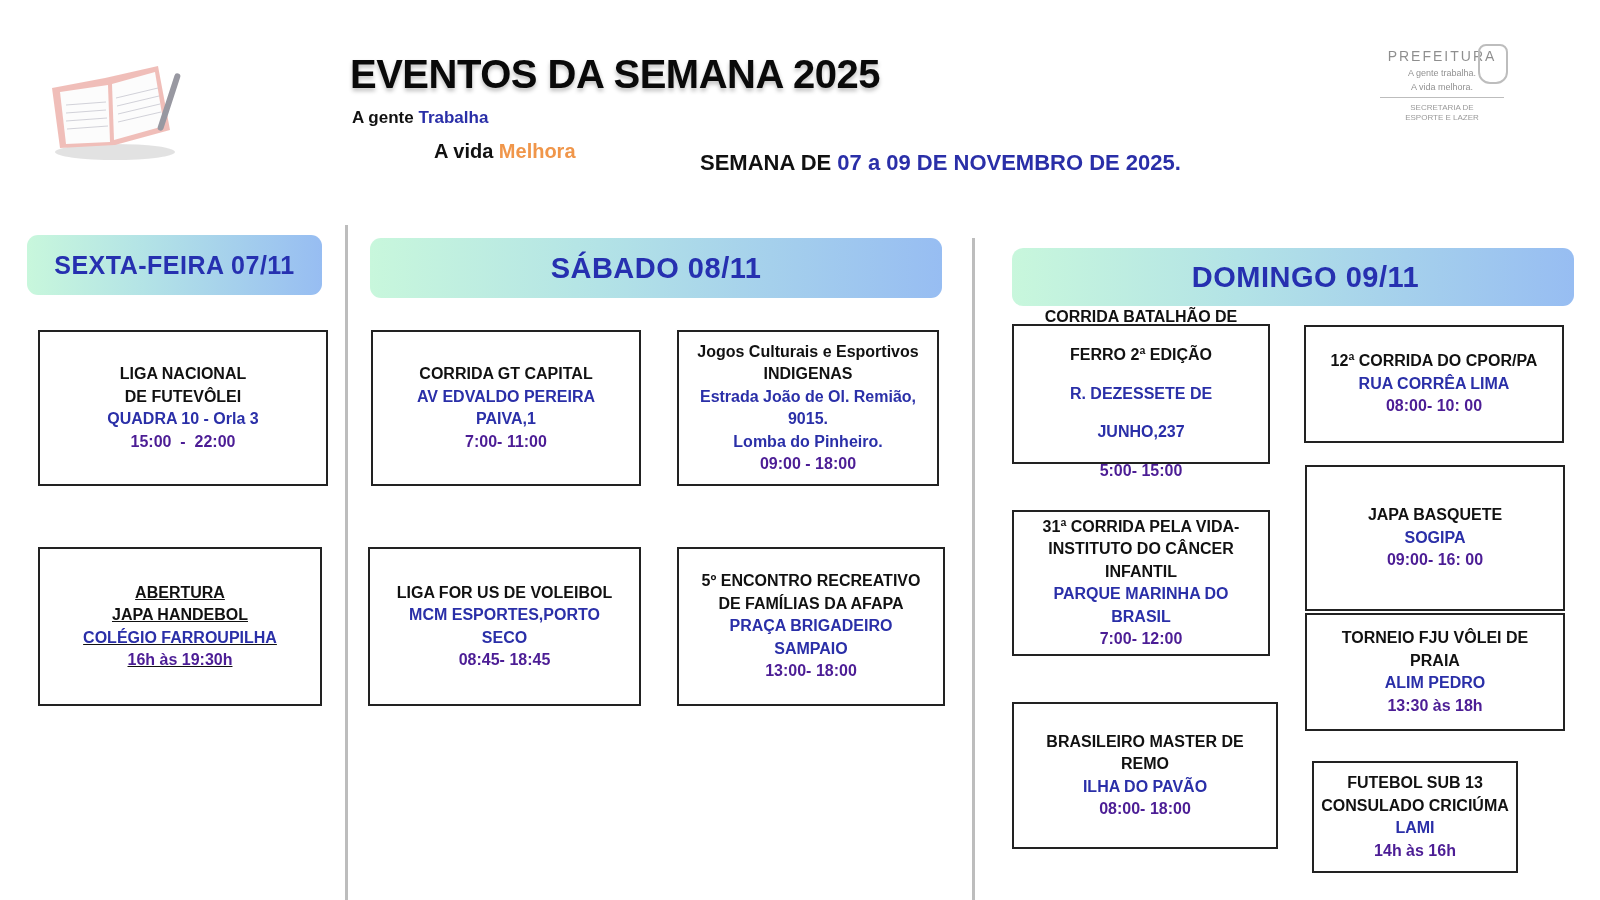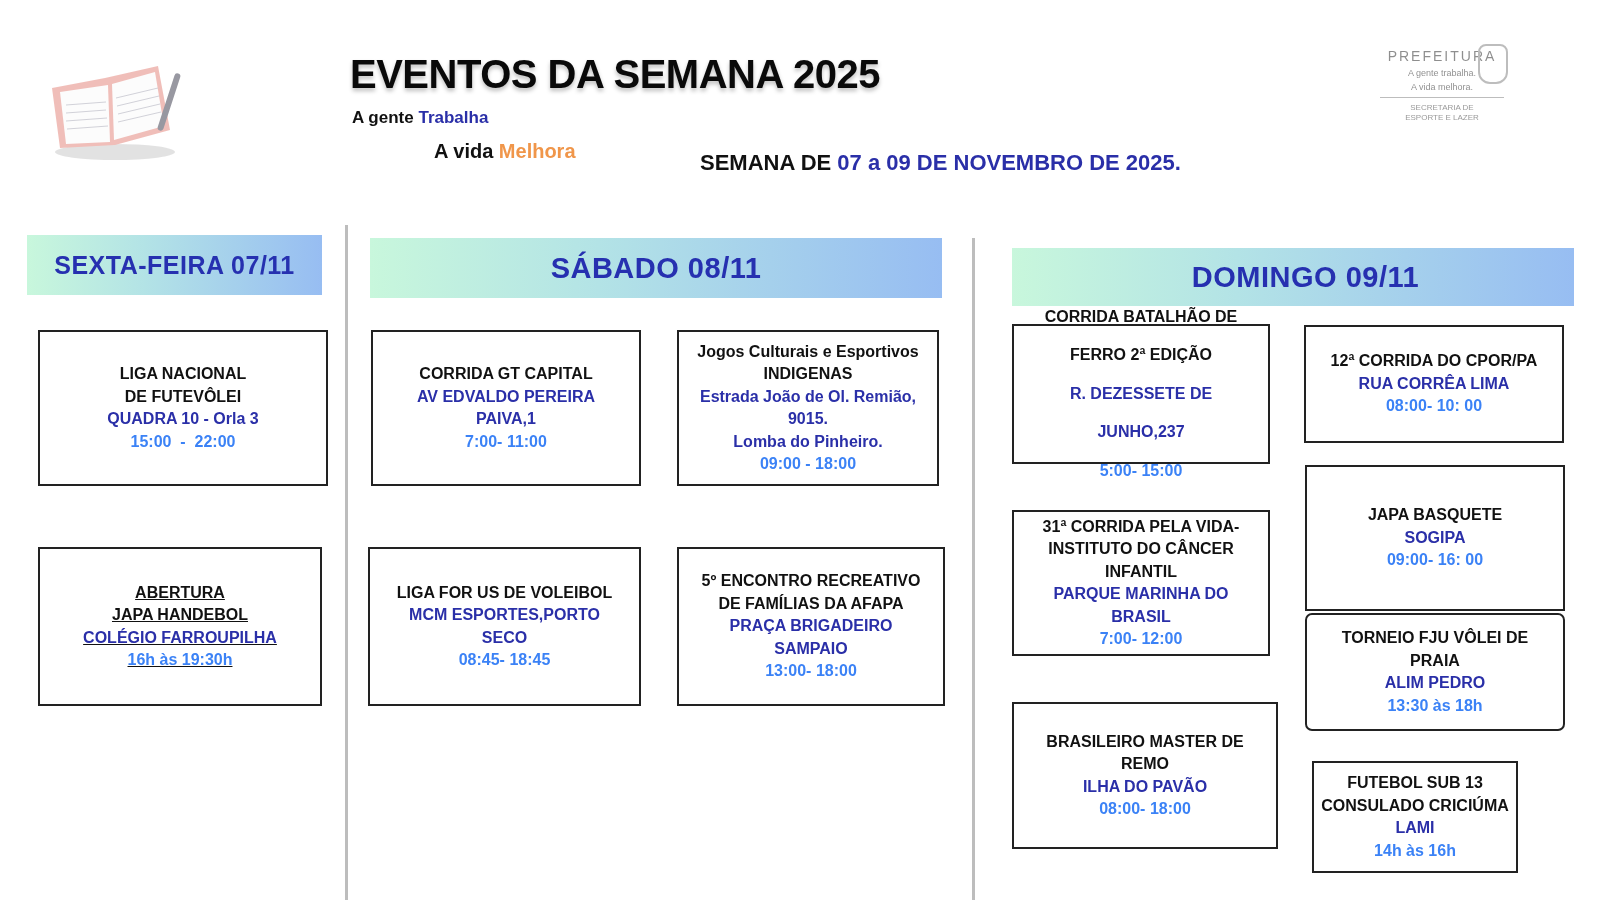--- a/index.html
+++ b/index.html
@@ -25,27 +25,27 @@
   .pmpa .pref { font-size: 14px; letter-spacing: 2px; color: #333; margin-top: 6px; }
   .pmpa .mini { font-size: 9px; color: #333; line-height: 10px; margin-top: 4px; }
   .pmpa .rule { height: 1px; background: #888; margin: 5px 8px; }
   .pmpa .sec { font-size: 8px; color: #444; line-height: 10px; }
   .crest { position: absolute; right: 4px; top: 2px; width: 30px; height: 40px; border: 2px solid #888; border-radius: 8px 8px 12px 12px; }
 
   
   .divider { width: 3px; background: #bdbdbd; }
 
   
-  .day { background: linear-gradient(90deg, #c8f7dc 0%, #b3e3e6 40%, #97bdf2 100%); color: #2630b0; font-weight: bold; display: flex; align-items: center; justify-content: center; letter-spacing: 0.5px; }
+  .day { background: linear-gradient(90deg, #c8f7dc 0%, #b3e3e6 40%, #97bdf2 100%); color: #2630b0; font-weight: bold; display: flex; align-items: center; justify-content: center; letter-spacing: 0.5px; border-radius: 11px; }
 
   
   .card { border: 2px solid #222; background: #fff; display: flex; flex-direction: column; align-items: center; justify-content: center; text-align: center; font-weight: bold; font-size: 16px; line-height: 22.5px; padding: 0 6px; }
   .card .name { color: #111; }
   .card .loc { color: #2a2fa8; }
-  .card .time { color: #3b82f6; }
+  .card .time { color: #4c1d95; }
 </style>
 </head>
 <body>
 
 <div class="abs logo-book">
   <svg width="160" height="120" viewBox="0 0 160 120" style="opacity:0.55">
     <ellipse cx="85" cy="102" rx="60" ry="8" fill="#ccc"></ellipse>
     <path d="M22 38 L75 28 L128 16 L140 80 L85 95 L30 98 Z" fill="#e58a80"></path>
     <path d="M30 42 L78 35 L80 92 L36 94 Z" fill="#fafafa"></path>
     <path d="M82 34 L125 22 L134 76 L84 90 Z" fill="#fafafa"></path>
@@ -154,21 +154,21 @@
       <div class="time" style="white-space: pre;">09:00- 16: 00</div>
     </div>
     <div class="abs card" style="left: 1012px; top: 510px; width: 258px; height: 146px;">
       <div class="name">31ª CORRIDA PELA VIDA-</div>
       <div class="name">INSTITUTO DO CÂNCER</div>
       <div class="name">INFANTIL</div>
       <div class="loc">PARQUE MARINHA DO</div>
       <div class="loc">BRASIL</div>
       <div class="time" style="white-space: pre;">7:00- 12:00</div>
     </div>
-    <div class="abs card" style="left: 1305px; top: 613px; width: 260px; height: 118px; border-radius: 7px;">
+    <div class="abs card" style="left: 1305px; top: 613px; width: 260px; height: 118px;">
       <div class="name">TORNEIO FJU VÔLEI DE</div>
       <div class="name">PRAIA</div>
       <div class="loc">ALIM PEDRO</div>
       <div class="time" style="white-space: pre;">13:30 às 18h</div>
     </div>
     <div class="abs card" style="left: 1012px; top: 702px; width: 266px; height: 147px;">
       <div class="name">BRASILEIRO MASTER DE</div>
       <div class="name">REMO</div>
       <div class="loc">ILHA DO PAVÃO</div>
       <div class="time" style="white-space: pre;">08:00- 18:00</div>

